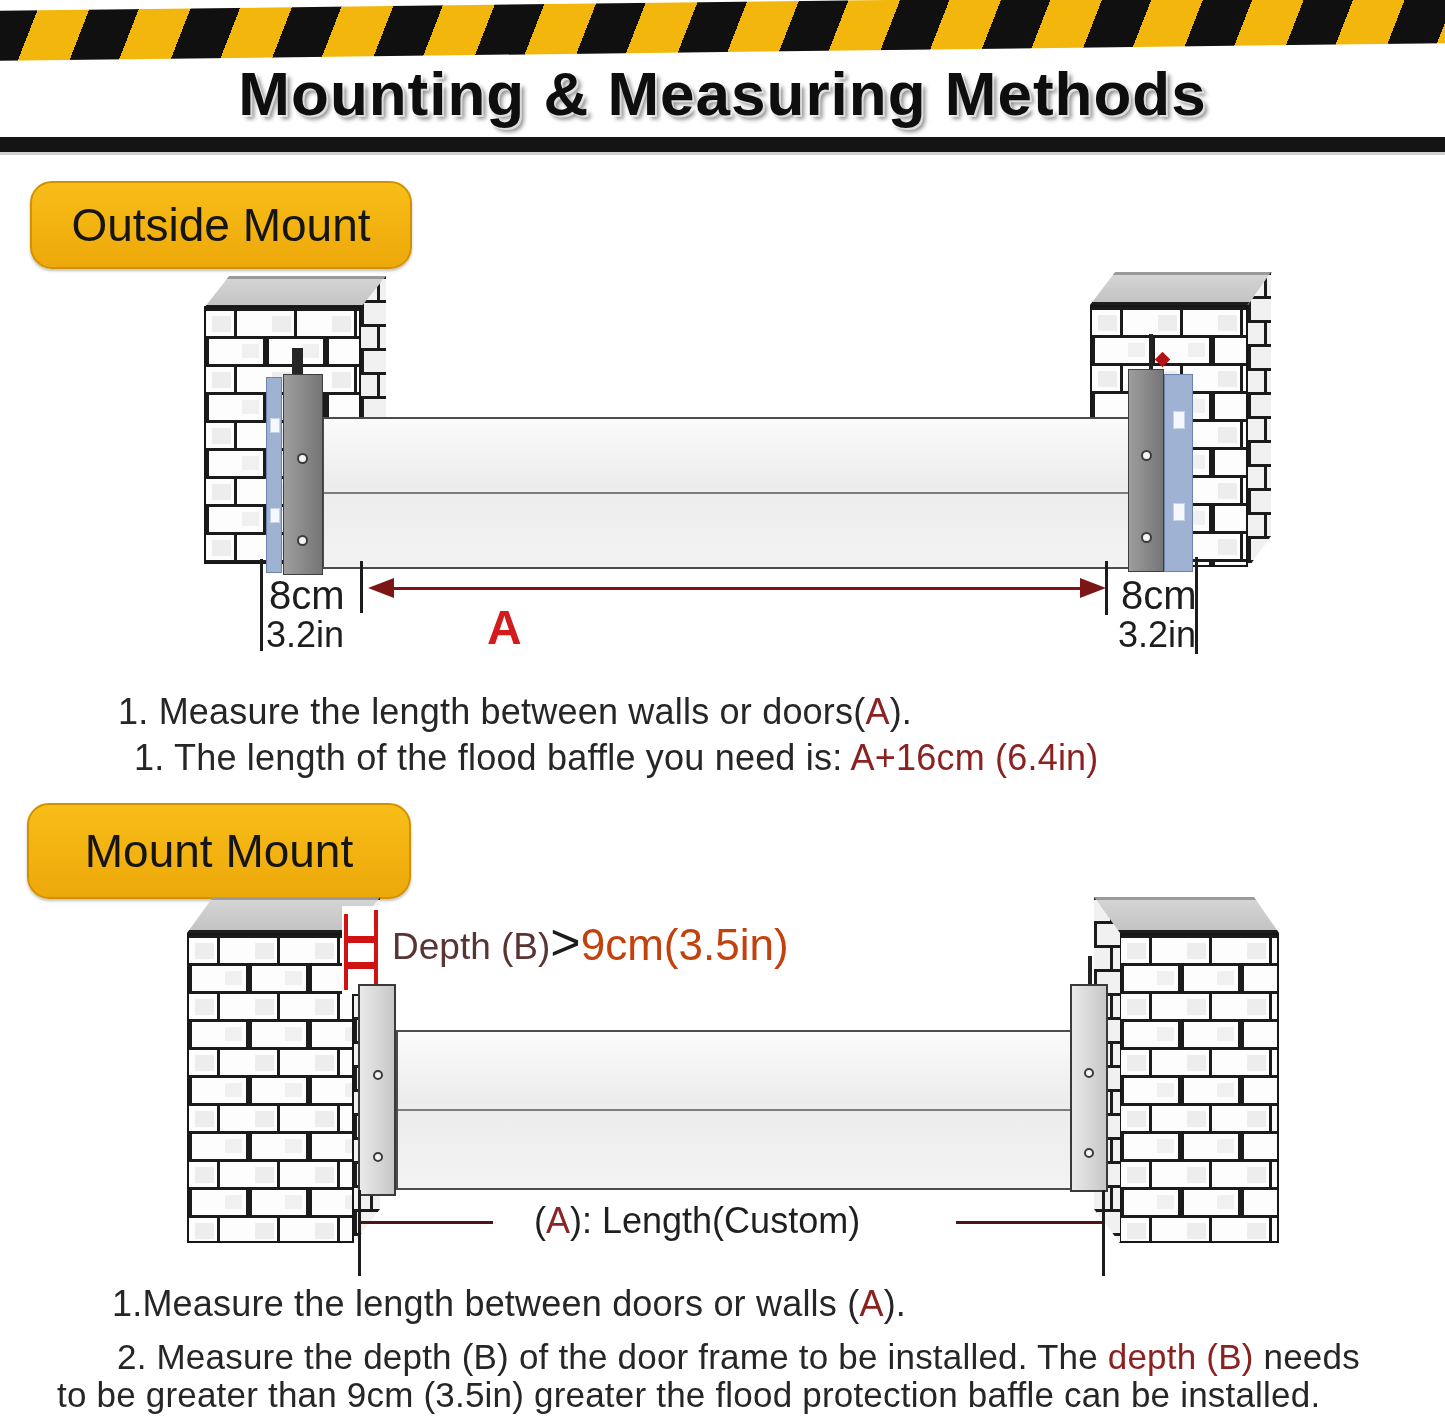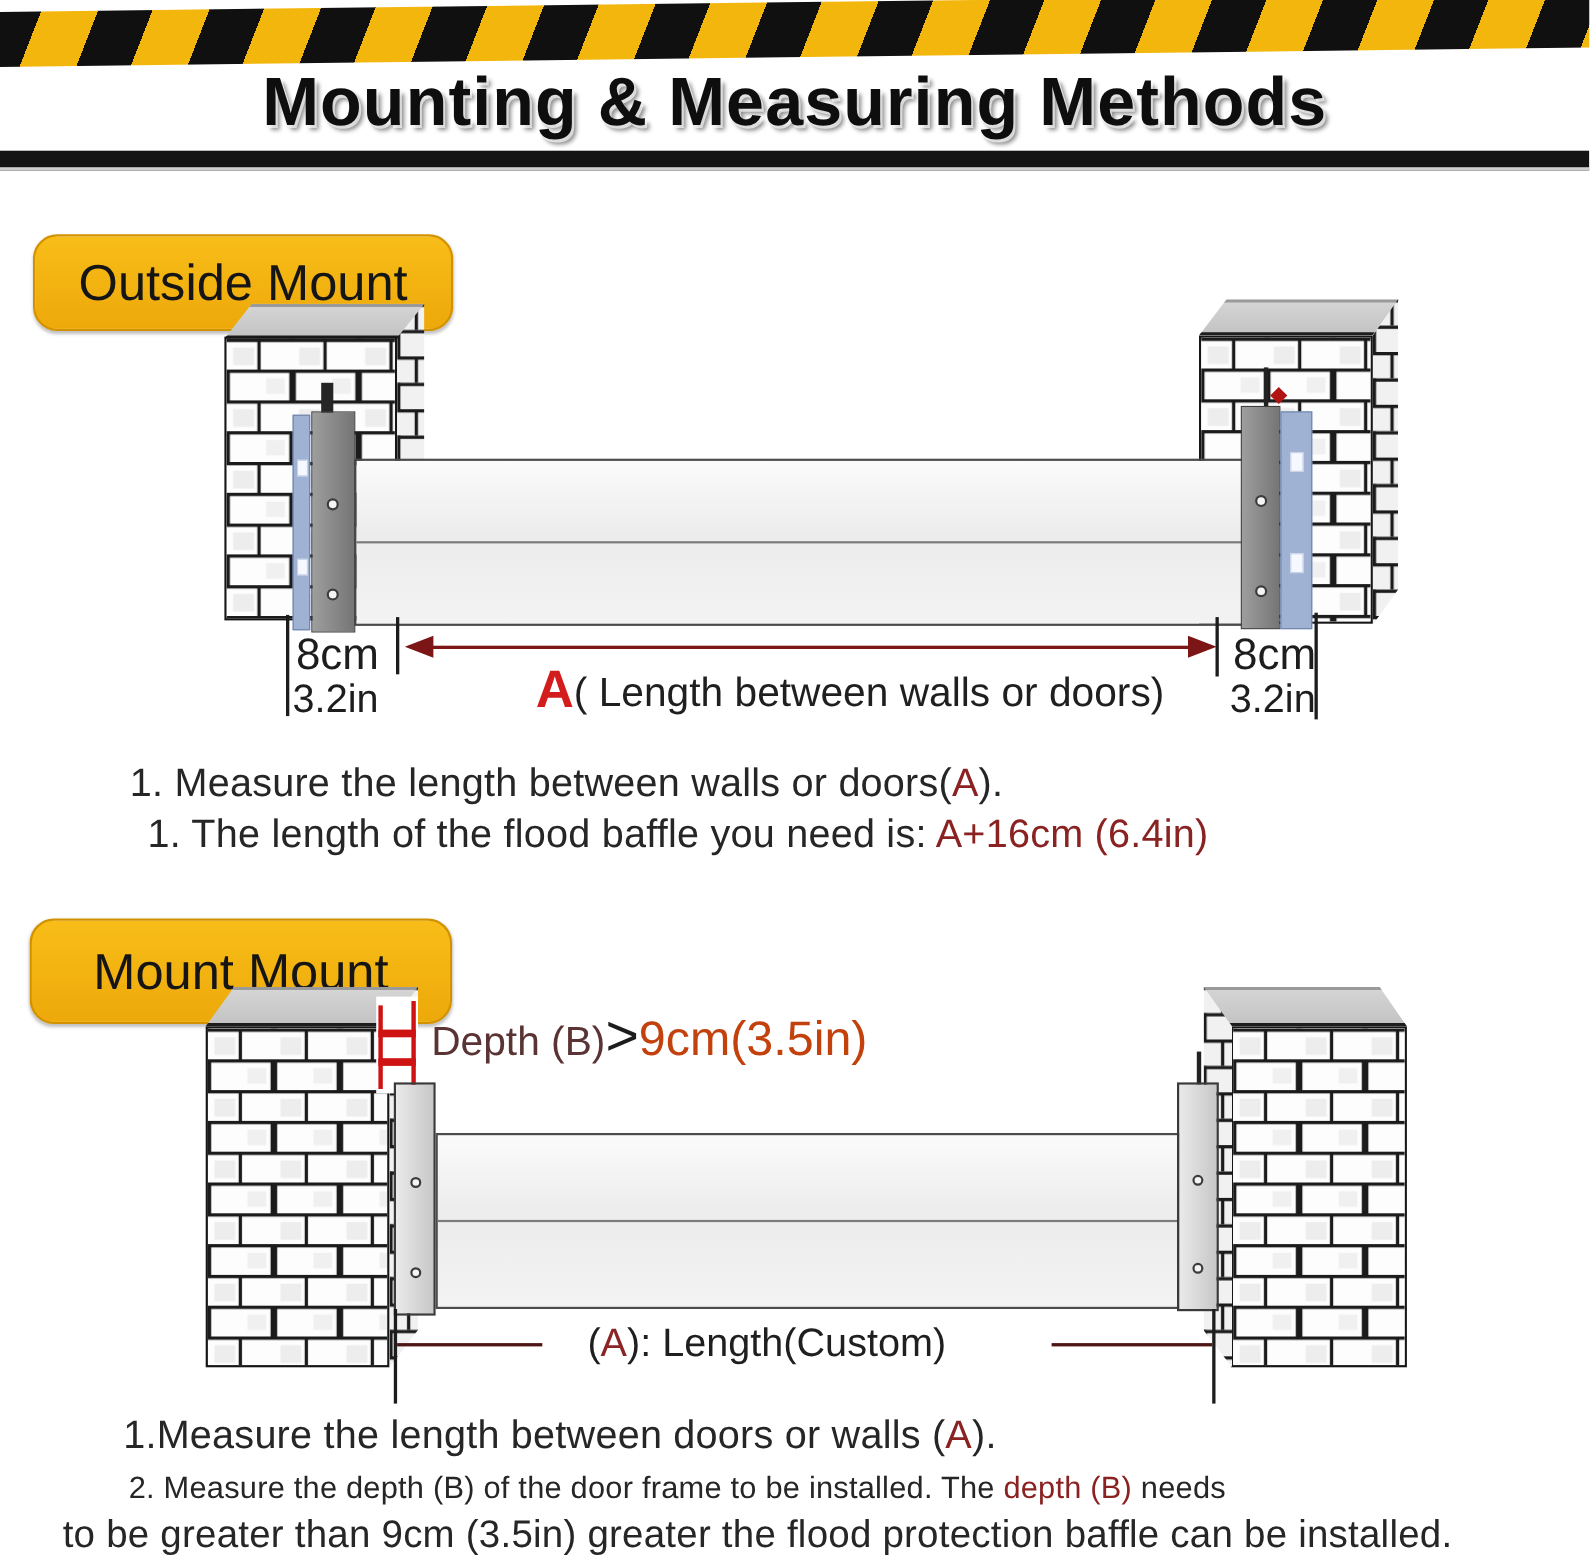--- a/index.html
+++ b/index.html
@@ -4,21 +4,21 @@
 <style>
   html,body{margin:0;padding:0;background:#ffffff;}
   #page{position:relative;width:1445px;height:1421px;background:#ffffff;overflow:hidden;
         font-family:"Liberation Sans", sans-serif;color:#262626;}
   .abs{position:absolute;}
   .brickface svg{display:block;width:100%;height:100%;}
   .frontface{border:2px solid #161616;box-sizing:border-box;}
   .badge{position:absolute;display:flex;align-items:center;justify-content:center;
          background:linear-gradient(#f8bd18,#eda90a);border:2px solid #d29200;
          border-radius:22px;font-size:46px;font-weight:400;color:#151515;
-         box-shadow:0 2px 3px rgba(0,0,0,.25);margin-top:32px;}
+         box-shadow:0 2px 3px rgba(0,0,0,.25);}
   .tick{background:#1c1c1c;width:3px;}
   .dim{font-size:40px;color:#1d1d1d;}
   .dim-in{font-size:36px;color:#1d1d1d;}
   .redline{background:#7c1616;height:3px;}
   .tri-l{width:0;height:0;border-top:10px solid transparent;border-bottom:10px solid transparent;
          border-right:26px solid #7c1616;}
   .tri-r{width:0;height:0;border-top:10px solid transparent;border-bottom:10px solid transparent;
          border-left:26px solid #7c1616;}
   .step{font-size:36px;color:#262626;white-space:nowrap;letter-spacing:.2px;}
   .redtxt{color:#8b2222;}
@@ -127,21 +127,20 @@
   <div class="abs dim" style="left:269px;top:573px;">8cm</div>
   <div class="abs tick" style="left:360px;top:561px;height:52px;"></div>
   <div class="abs dim-in" style="left:266px;top:614px;">3.2in</div>
 
   <div class="abs tri-l" style="left:368px;top:578px;"></div>
   <div class="abs redline" style="left:390px;top:587px;width:692px;"></div>
   <div class="abs tri-r" style="left:1080px;top:578px;"></div>
 
   <div class="abs" style="left:487px;top:600px;display:flex;align-items:flex-start;white-space:nowrap;">
     <span style="font-size:48px;font-weight:bold;color:#d31d1d;">A</span>
-    <span style="font-size:37px;color:#1f1f1f;padding-top:9px;">( Length between walls or doors)</span>
   </div>
 
   <div class="abs tick" style="left:1105px;top:561px;height:54px;"></div>
   <div class="abs dim" style="left:1121px;top:573px;">8cm</div>
   <div class="abs tick" style="left:1195px;top:557px;height:97px;"></div>
   <div class="abs dim-in" style="left:1118px;top:614px;">3.2in</div>
 
   <div class="abs step" style="left:118px;top:691px;">
     <span>1. Measure the length between walls or doors(</span><span class="redtxt">A</span><span>).</span>
   </div>
@@ -207,20 +206,20 @@
   <div class="abs mline" style="left:361px;top:1221px;width:132px;"></div>
   <div class="abs" style="left:534px;top:1200px;font-size:36px;white-space:nowrap;color:#1f1f1f;">
     <span>(</span><span style="color:#8b2525;">A</span><span>): Length(Custom)</span>
   </div>
   <div class="abs mline" style="left:956px;top:1221px;width:146px;"></div>
   <div class="abs tick" style="left:1102px;top:1190px;height:86px;"></div>
 
   <div class="abs step" style="left:112px;top:1283px;">
     <span>1.Measure the length between doors or walls (</span><span class="redtxt">A</span><span>).</span>
   </div>
-  <div class="abs step" style="left:117px;top:1337px;font-size:28px;text-align:center;">
+  <div class="abs step" style="left:117px;top:1337px;font-size:35px;text-align:center;">
     <span>2. Measure the depth (B) of the door frame to be installed. The </span><span class="redtxt">depth (B)</span><span> needs</span>
   </div>
   <div class="abs step" style="left:57px;top:1375px;font-size:35px;">
     <span>to be greater than 9cm (3.5in) greater the flood protection baffle can be installed.</span>
   </div>
 
 </div>
 
 </body></html>

